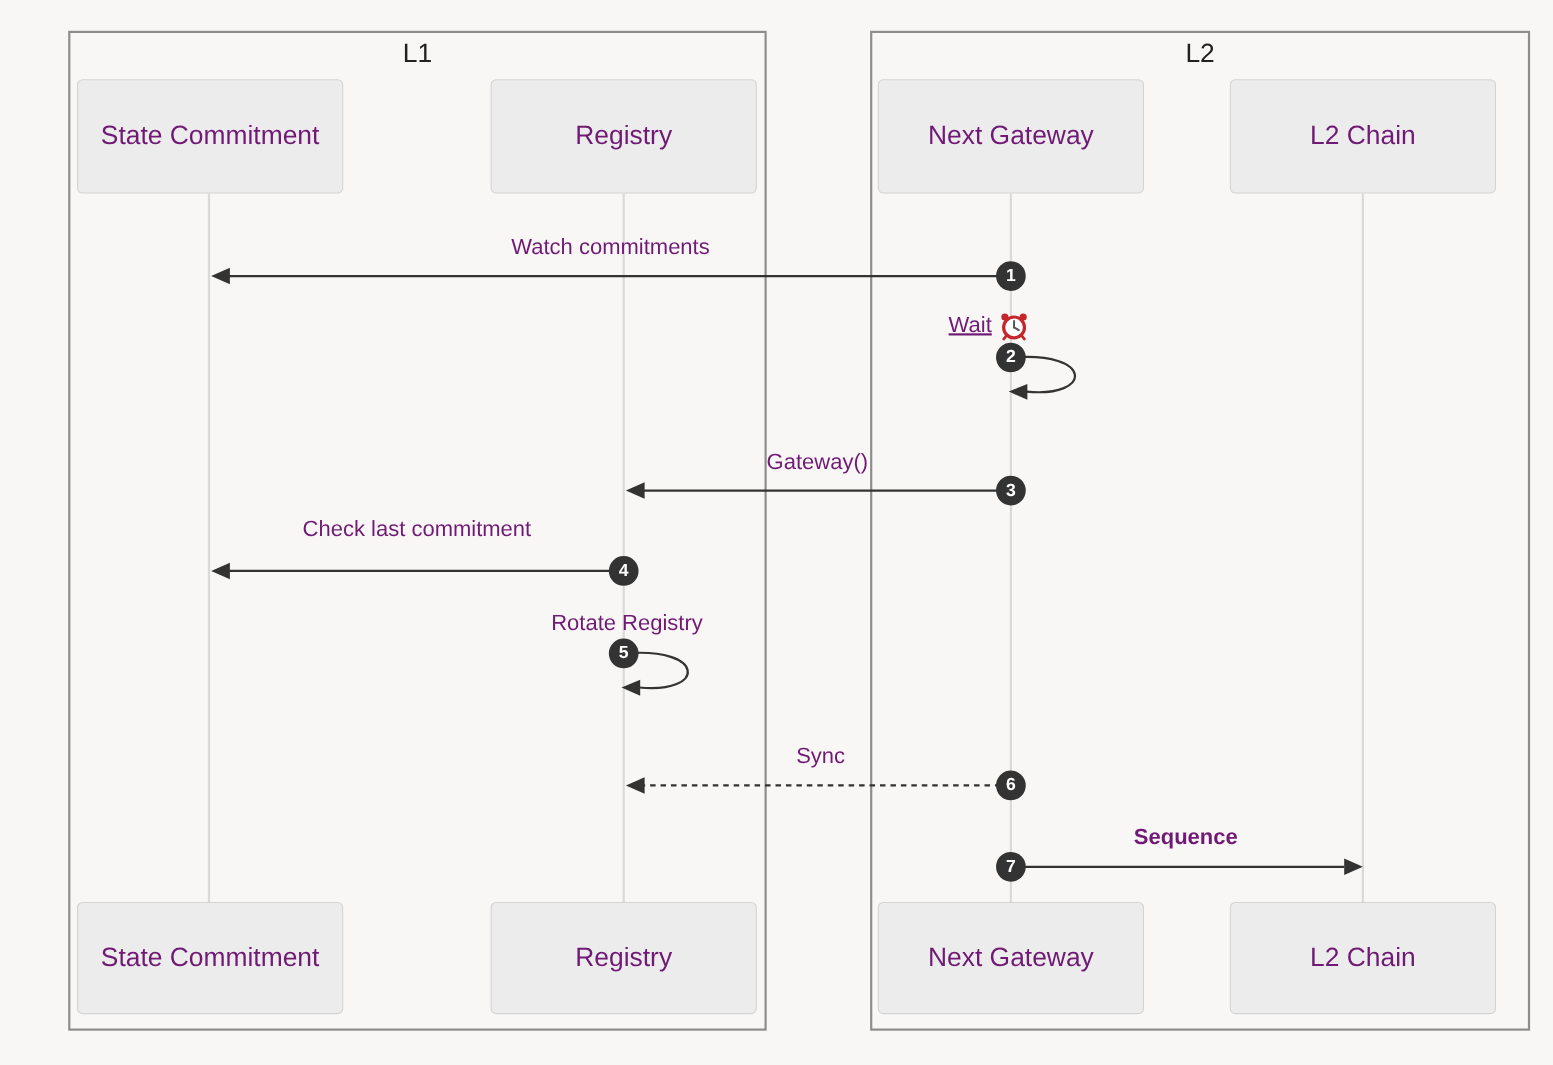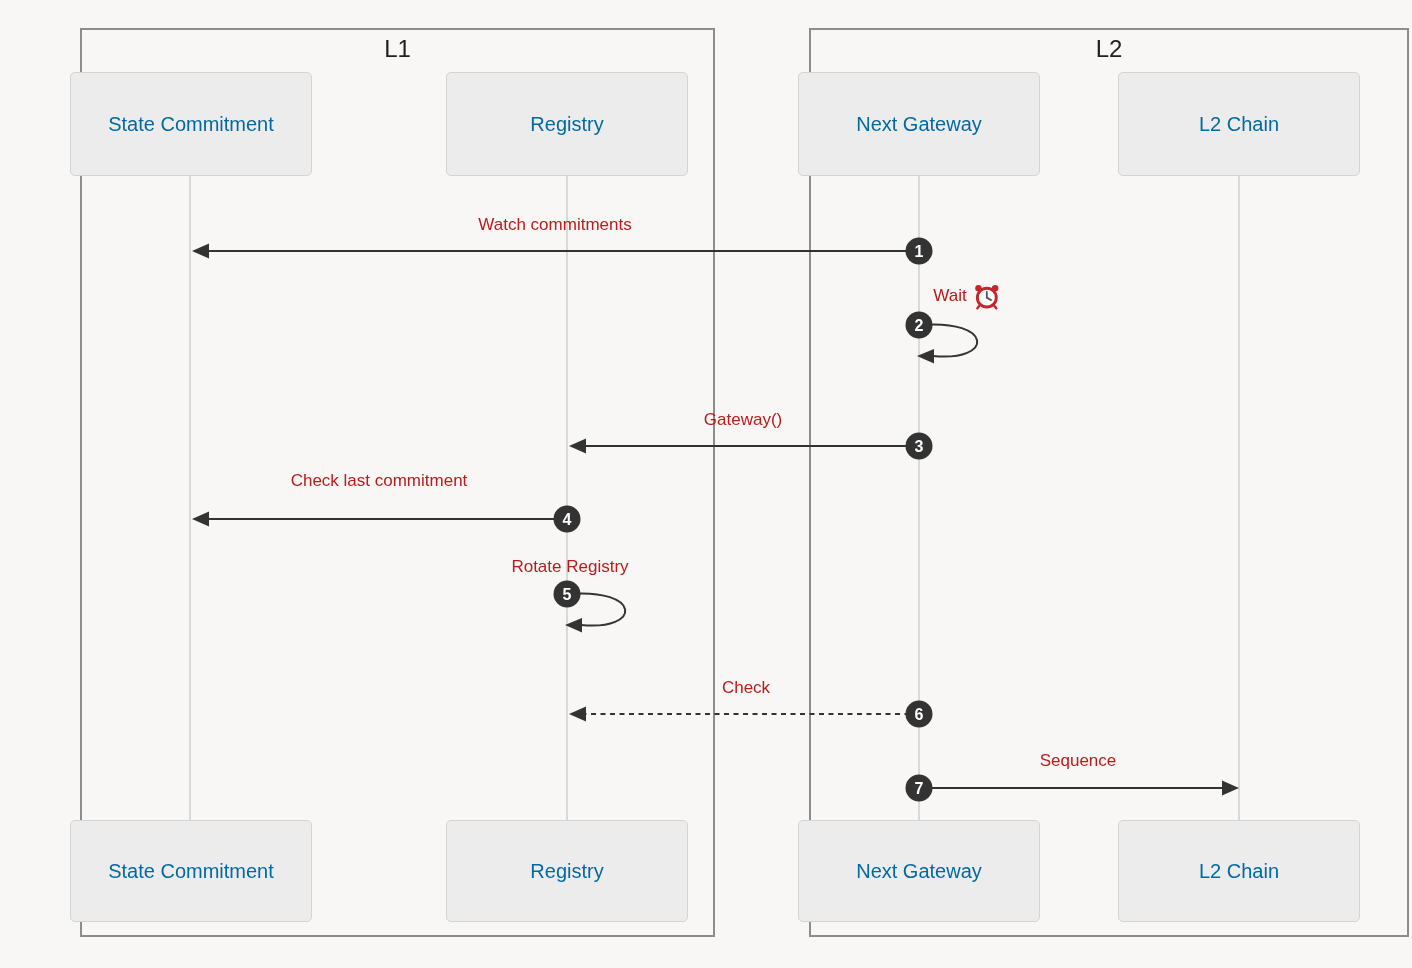--- a/index.html
+++ b/index.html
@@ -1,37 +1,37 @@
 <!DOCTYPE html>
 <html><head>
 <meta charset="utf-8">
 <style>
   html,body { margin:0; padding:0; background:#f8f7f5; }
   .canvas {
     position:relative; width:1412px; height:968px;
     background:#f8f7f5; overflow:hidden;
     font-family:"Liberation Sans", sans-serif;
   }
-  .group-box { position:absolute; border:2px solid #8d8d8d; box-sizing:border-box; background:transparent;margin-left:18px; }
+  .group-box { position:absolute; border:2px solid #8d8d8d; box-sizing:border-box; background:transparent; }
   .group-label {
     position:absolute; top:5px; left:0; right:0; text-align:center;
     font-size:24px; color:#212121;
   }
   .lifeline { position:absolute; width:2px; top:176px; height:646px; background:#d9d9d9; }
   .participant {
     position:absolute; width:242px; height:104px; box-sizing:border-box;
     background:#ececec; border:1px solid #d4d4d4; border-radius:5px;
     display:flex; align-items:center; justify-content:center;
-    font-size:20px; color:#0369a1;
+    font-size:24px; color:#701a75;
   }
   .participant.bottom { height:102px; }
   svg.arrows { position:absolute; left:0; top:0; width:1412px; height:968px; pointer-events:none; }
   .msg-label {
     position:absolute; transform:translateX(-50%);
-    font-size:17px; color:#b91c1c; white-space:nowrap;
+    font-size:20px; color:#701a75; white-space:nowrap;
     height:30px; line-height:30px; display:flex; align-items:center; gap:7px;
   }
   .badge {
     position:absolute; width:27px; height:27px; border-radius:50%;
     background:#333333; color:#ffffff; font-size:16px; font-weight:bold;
     display:flex; align-items:center; justify-content:center;
     transform:translate(-50%,-50%); z-index:5;
   }
   .clock-icon { display:inline-block; }
 </style>
@@ -85,38 +85,38 @@
     </g>
 
     <g stroke="#333333" fill="#333333">
       <line x1="919" y1="788" x2="1222" y2="788" stroke-width="2"></line>
       <polygon points="1239,788 1222,780.5 1222,795.5" stroke="none"></polygon>
     </g>
   </svg>
 
   <div class="msg-label" style="left:555px; top:210px;">Watch commitments</div>
 
-  <div class="msg-label" style="left:967px; top:281px;">
+  <div class="msg-label" style="left:899px; top:281px;text-decoration:underline;">
     <span>Wait</span>
     <svg class="clock-icon" width="27" height="27" viewBox="0 0 24 24">
       <circle cx="4.6" cy="4.6" r="2.9" fill="#c5262c"></circle>
       <circle cx="19.4" cy="4.6" r="2.9" fill="#c5262c"></circle>
       <line x1="5.4" y1="20.2" x2="3.6" y2="22.4" stroke="#c5262c" stroke-width="2.2" stroke-linecap="round"></line>
       <line x1="18.6" y1="20.2" x2="20.4" y2="22.4" stroke="#c5262c" stroke-width="2.2" stroke-linecap="round"></line>
       <circle cx="12" cy="13" r="8.4" fill="#ffffff" stroke="#c5262c" stroke-width="2.6"></circle>
       <line x1="12" y1="13" x2="12" y2="7.8" stroke="#555555" stroke-width="1.6" stroke-linecap="round"></line>
       <line x1="12" y1="13" x2="15.8" y2="15.2" stroke="#555555" stroke-width="1.6" stroke-linecap="round"></line>
     </svg>
   </div>
 
   <div class="msg-label" style="left:743px; top:405px;">Gateway()</div>
   <div class="msg-label" style="left:379px; top:466px;">Check last commitment</div>
   <div class="msg-label" style="left:570px; top:552px;">Rotate Registry</div>
-  <div class="msg-label" style="left:746px; top:673px;">Check</div>
-  <div class="msg-label" style="left:1078px; top:746px;">Sequence</div>
+  <div class="msg-label" style="left:746px; top:673px;">Sync</div>
+  <div class="msg-label" style="left:1078px; top:746px;font-weight:bold;">Sequence</div>
 
   <div class="badge" style="left:919px; top:251px;">1</div>
   <div class="badge" style="left:919px; top:325px;">2</div>
   <div class="badge" style="left:919px; top:446px;">3</div>
   <div class="badge" style="left:567px; top:519px;">4</div>
   <div class="badge" style="left:567px; top:594px;">5</div>
   <div class="badge" style="left:919px; top:714px;">6</div>
   <div class="badge" style="left:919px; top:788px;">7</div>
 
   <div class="participant" style="left:70px; top:72px;">

